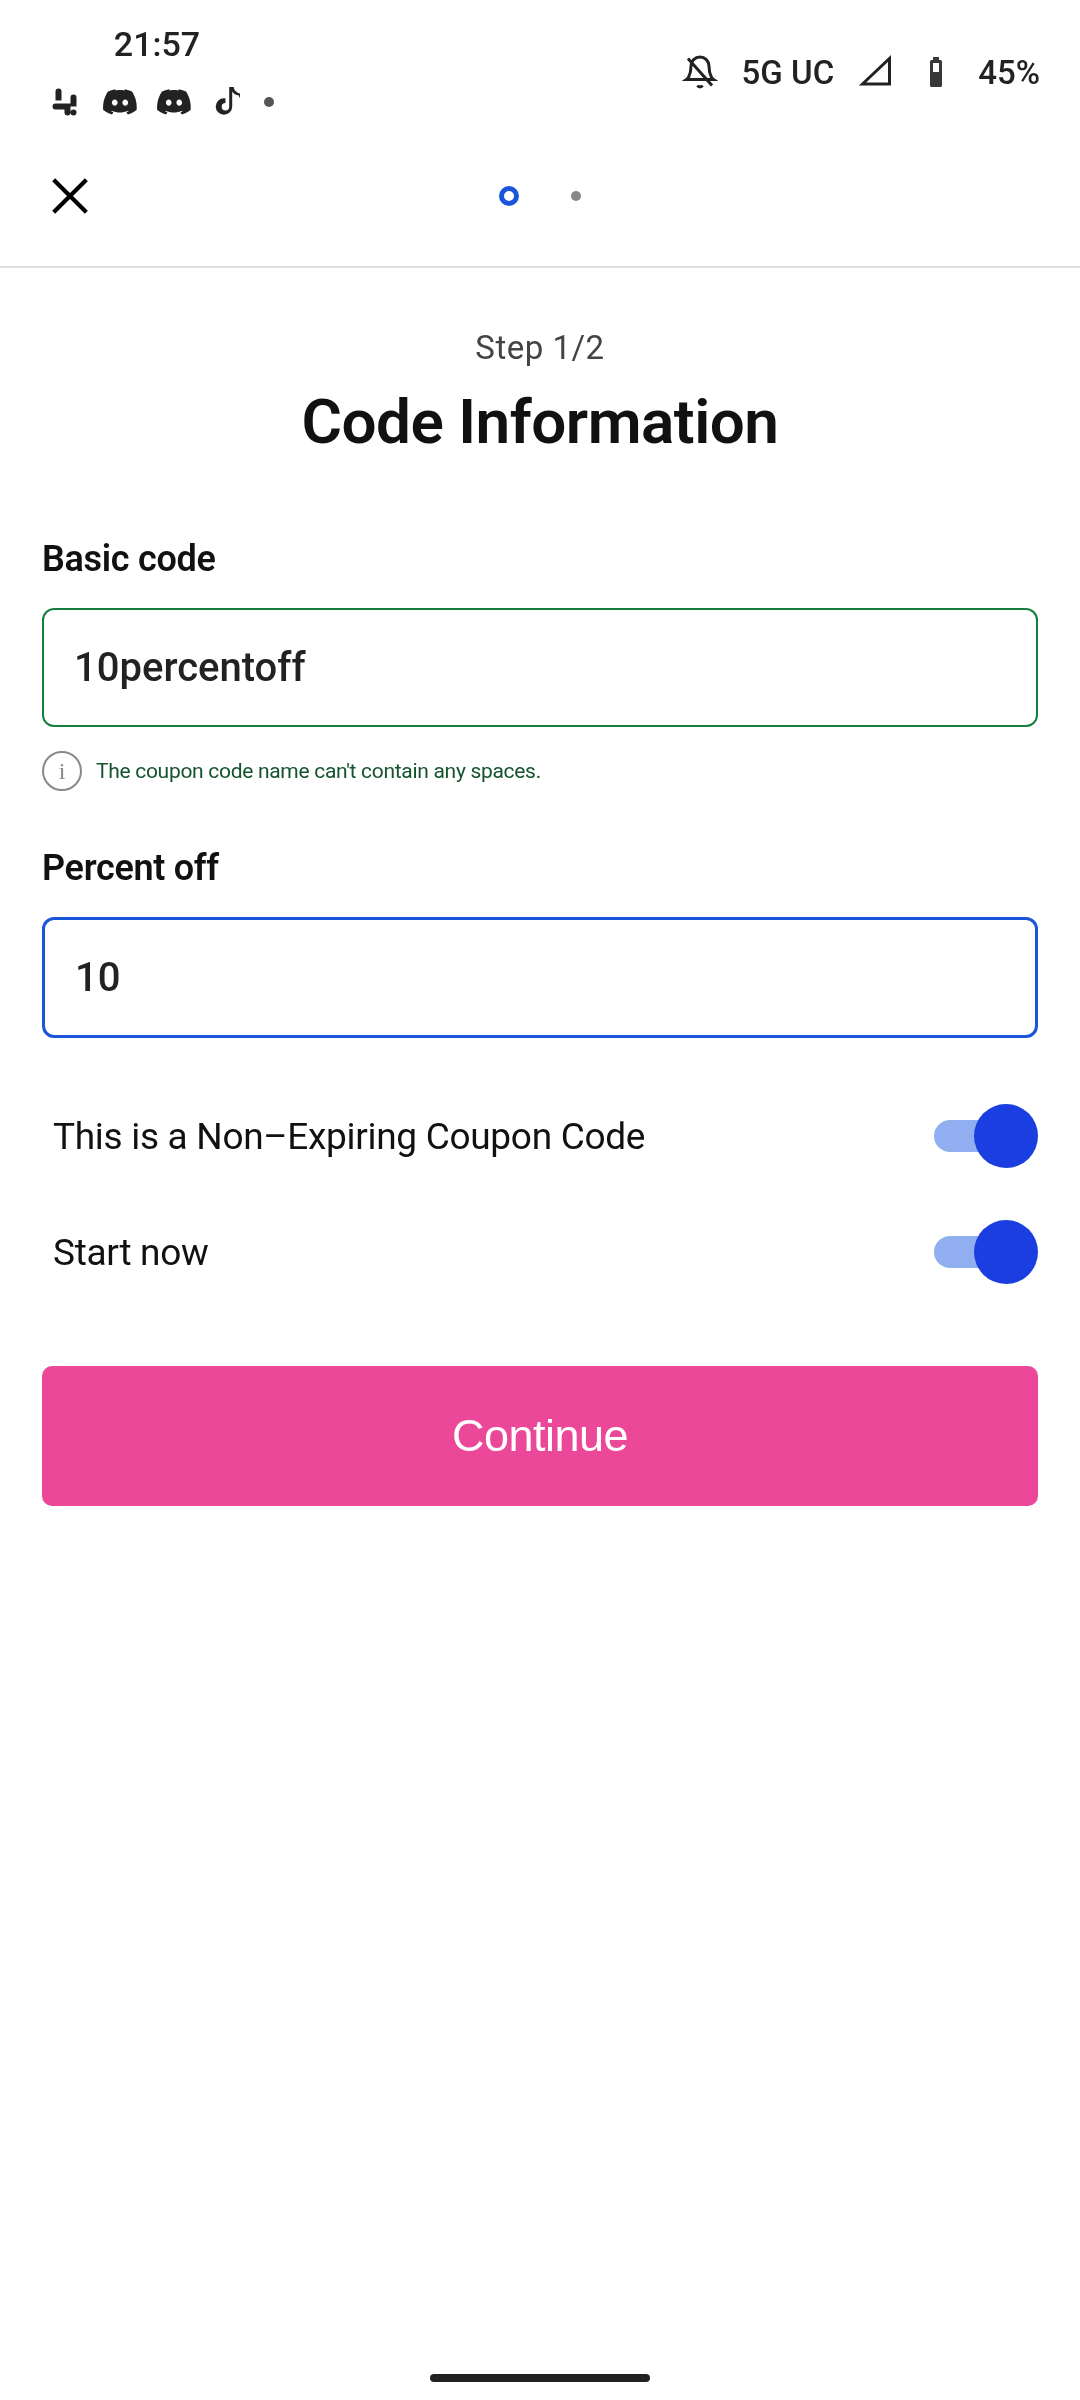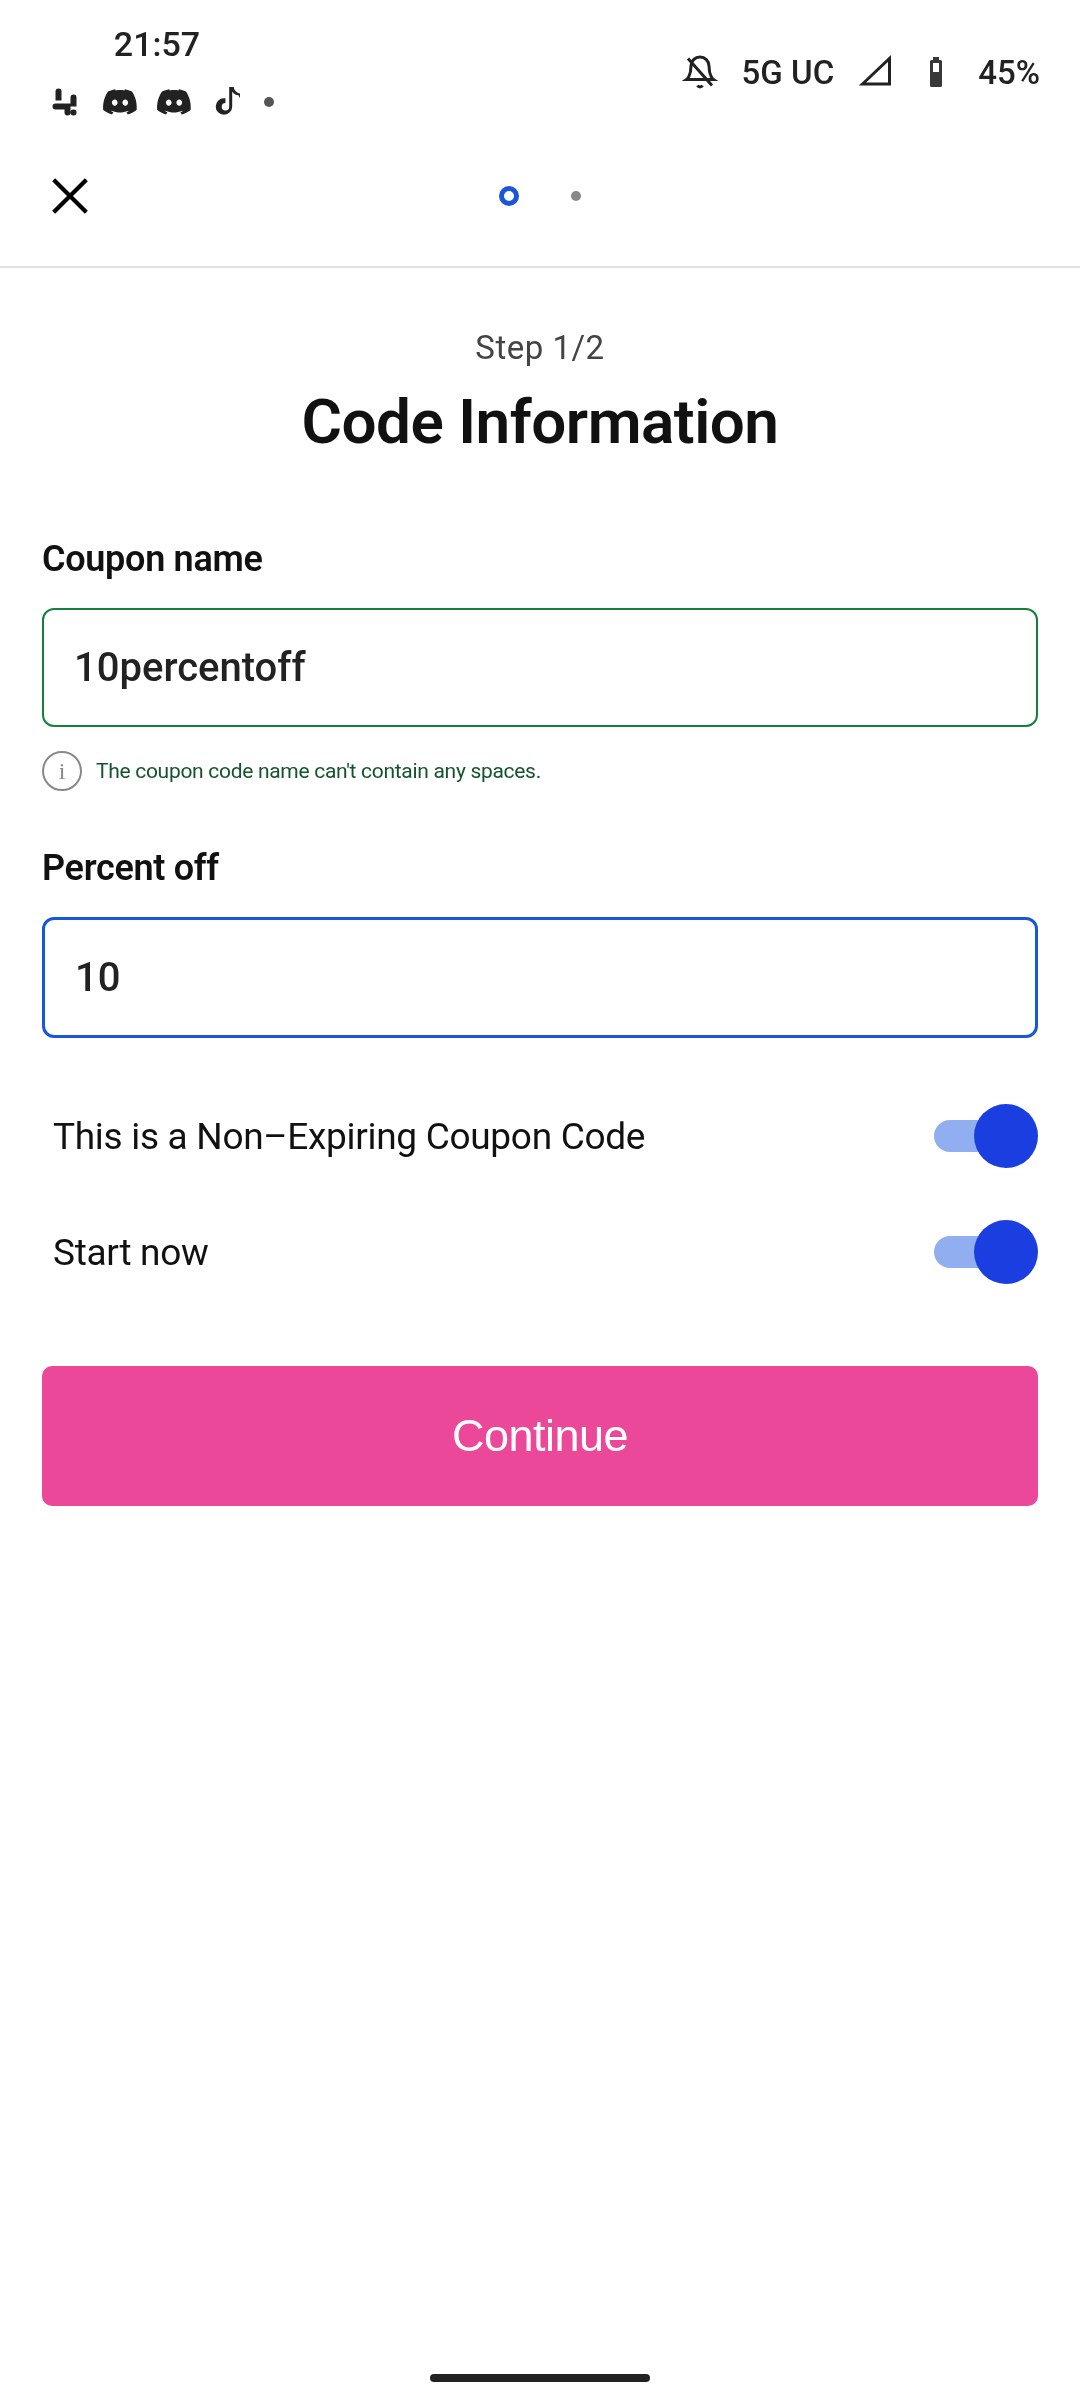--- a/index.html
+++ b/index.html
@@ -248,21 +248,21 @@
     <span class="dot-active"></span>
     <span class="dot-inactive"></span>
   </div>
 </div>
 
 <div class="content">
   <div class="step-label">Step 1/2</div>
   <h1 class="page-title">Code Information</h1>
 
   <div>
-    <div class="field-label">Coupon name</div>
+    <div class="field-label">Basic code</div>
     <input class="text-input" value="10percentoff" style="">
     <div class="hint-row">
       <span class="info-icon-circle">i</span>
       <span class="hint-text">The coupon code name can't contain any spaces.</span>
     </div>
   </div>
 
   <div>
     <div class="field-label">Percent off</div>
     <input class="text-input focused" value="10" style="">

